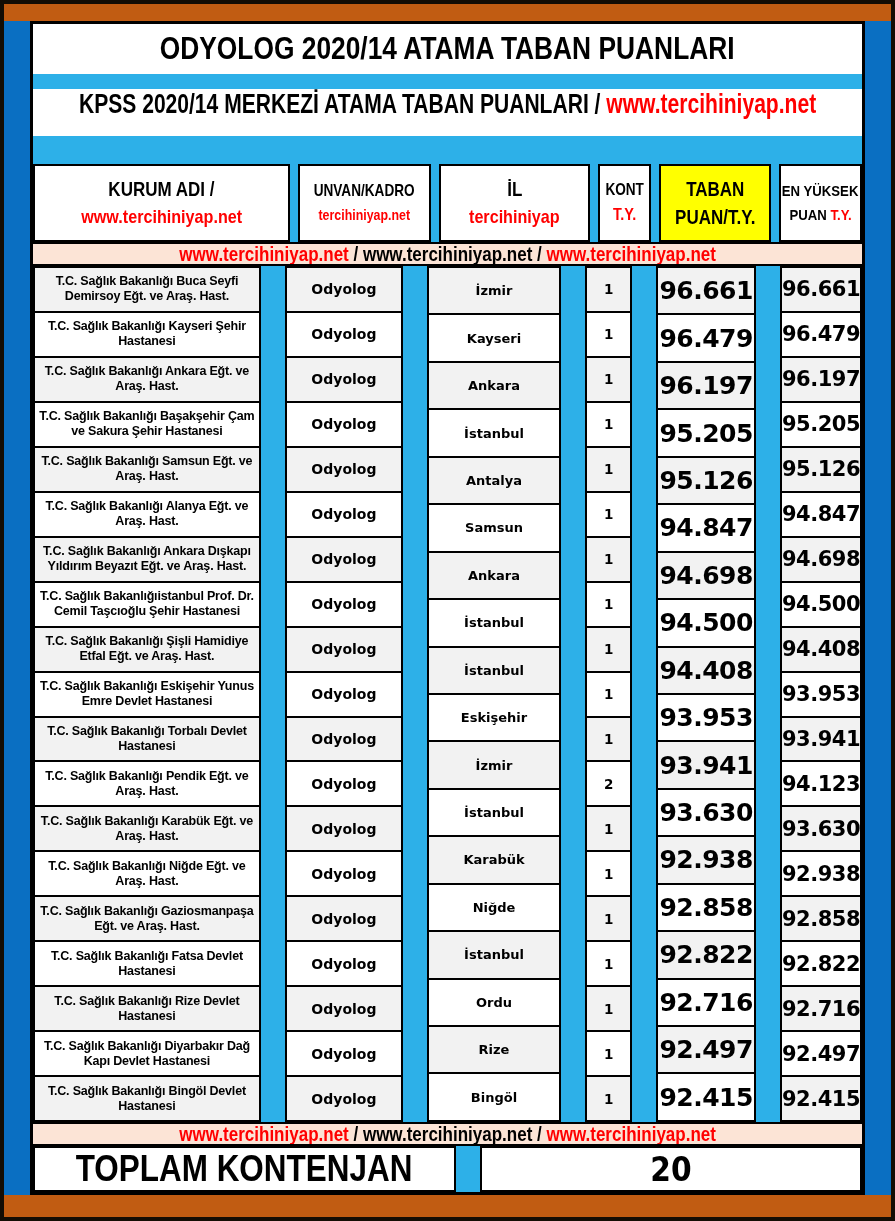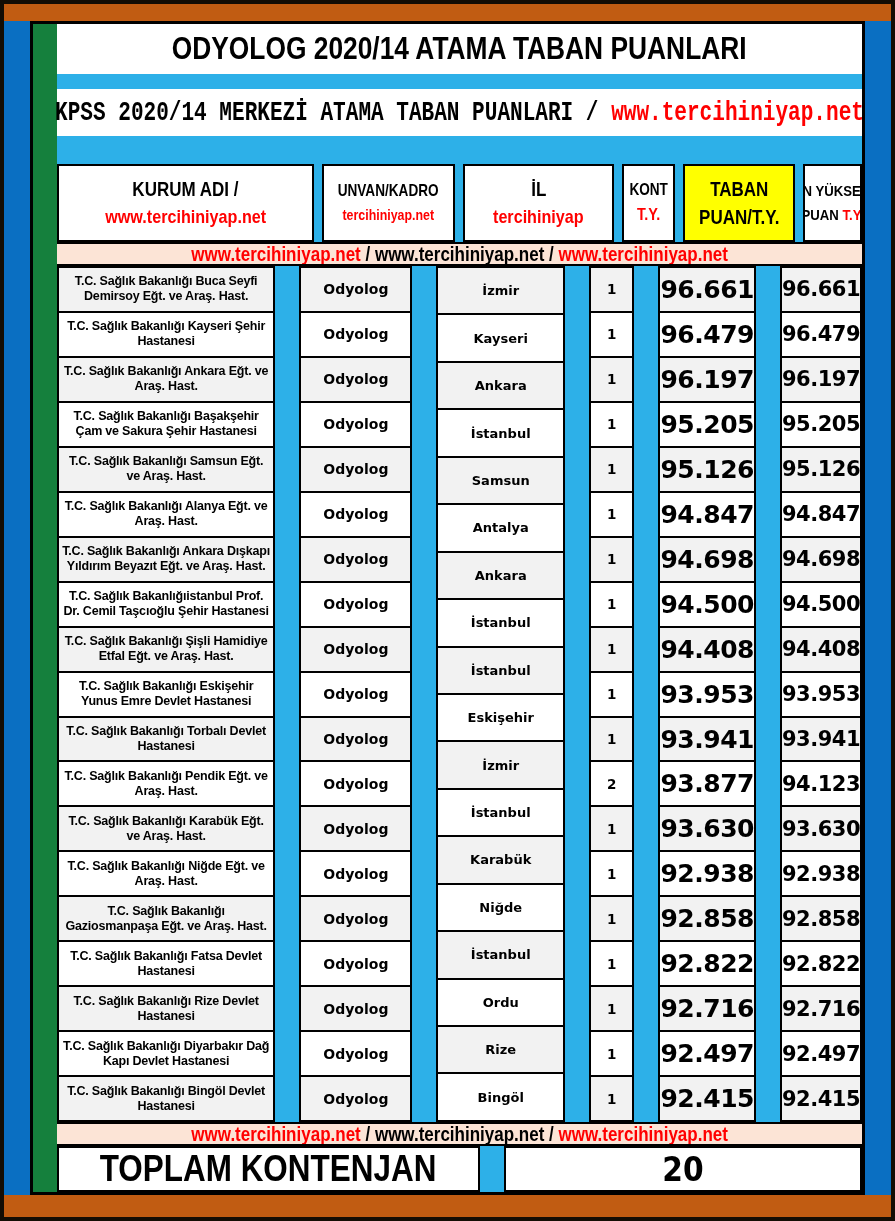--- a/index.html
+++ b/index.html
@@ -14,26 +14,26 @@
   }
   .orange-bar{ background:var(--orange,#C15C12); flex:0 0 auto; }
   .orange-top{ height:17px; }
   .orange-bottom{ height:22px; }
 
   .mid{ flex:1; display:flex; min-height:0; }
   .blue-side{ width:26px; background:var(--blue,#0A6FC2); flex:0 0 auto; }
 
   .content{
     flex:1; background:#15803d; border:3px solid #000;
-    display:flex; flex-direction:column; min-width:0;padding-left:24px;
+    display:flex; flex-direction:column; min-width:0;
   }
 
   .title-bar{ height:50px; display:flex; align-items:center; justify-content:center; background:#fff; }
   .cyan-strip{ height:15px; background:var(--cyan,#2DB0E8); }
-  .kpss-bar{ height:47px; display:flex; align-items:center; justify-content:center; background:#fff;font-family:Liberation Mono, monospace; }
+  .kpss-bar{ height:47px; display:flex; align-items:flex-start; justify-content:center; background:#fff; }
 
   .cond{ display:inline-block; white-space:nowrap; transform:scaleX(0.85); transform-origin:50% 50%; }
   .cond80{ transform:scaleX(0.78); }
 
   .t-title{ font-size:31px; font-weight:bold; color:#000; letter-spacing:0; }
   .t-kpss{ font-size:27px; font-weight:bold; color:#000; }
   .red{ color:var(--red,#FF0000); }
   .sep{ white-space:pre; color:#000; }
 
   .table-zone{ flex:1; background:var(--cyan,#2DB0E8); display:flex; flex-direction:column; min-height:0; }
@@ -194,22 +194,22 @@
               <div class="cell">Odyolog</div>
               <div class="cell">Odyolog</div>
               <div class="cell">Odyolog</div>
               <div class="cell">Odyolog</div>
             </div>
             <div class="tcol col-il w-il">
               <div class="cell">İzmir</div>
               <div class="cell">Kayseri</div>
               <div class="cell">Ankara</div>
               <div class="cell">İstanbul</div>
+              <div class="cell">Antalya</div>
               <div class="cell">Samsun</div>
-              <div class="cell">Antalya</div>
               <div class="cell">Ankara</div>
               <div class="cell">İstanbul</div>
               <div class="cell">İstanbul</div>
               <div class="cell">Eskişehir</div>
               <div class="cell">İzmir</div>
               <div class="cell">İstanbul</div>
               <div class="cell">Karabük</div>
               <div class="cell">Niğde</div>
               <div class="cell">İstanbul</div>
               <div class="cell">Ordu</div>
@@ -242,21 +242,20 @@
               <div class="cell">96.479</div>
               <div class="cell">96.197</div>
               <div class="cell">95.205</div>
               <div class="cell">95.126</div>
               <div class="cell">94.847</div>
               <div class="cell">94.698</div>
               <div class="cell">94.500</div>
               <div class="cell">94.408</div>
               <div class="cell">93.953</div>
               <div class="cell">93.941</div>
-              <div class="cell">93.877</div>
               <div class="cell">93.630</div>
               <div class="cell">92.938</div>
               <div class="cell">92.858</div>
               <div class="cell">92.822</div>
               <div class="cell">92.716</div>
               <div class="cell">92.497</div>
               <div class="cell">92.415</div>
             </div>
             <div class="tcol col-yuksek w-yuksek">
               <div class="cell">96.661</div>

